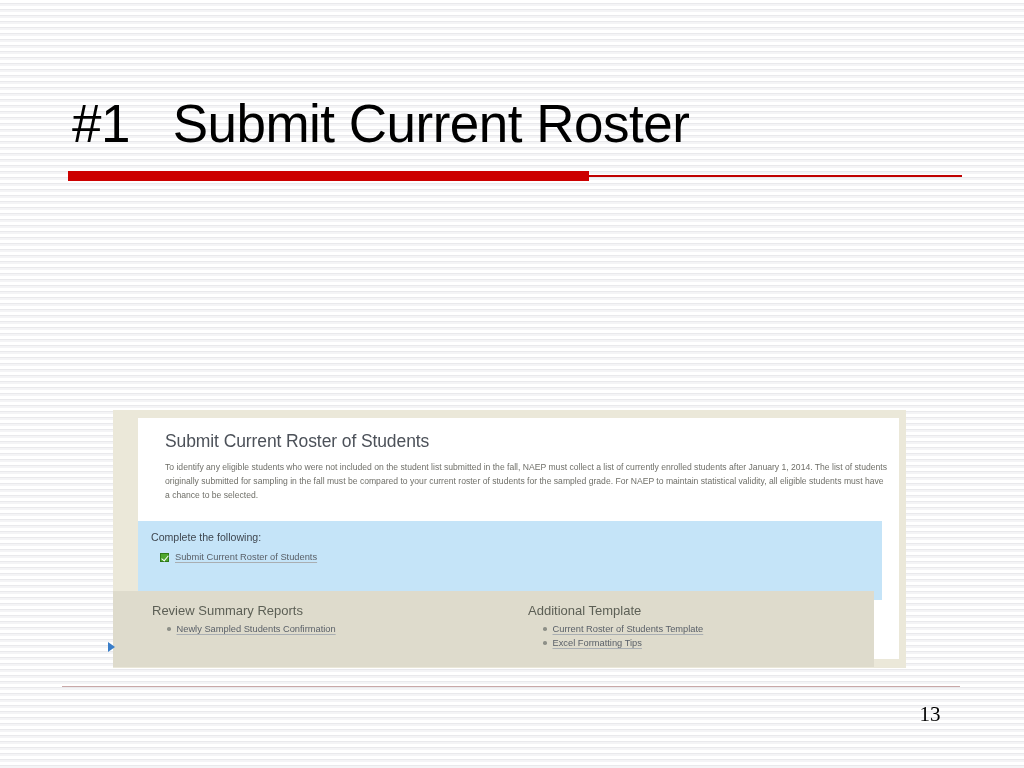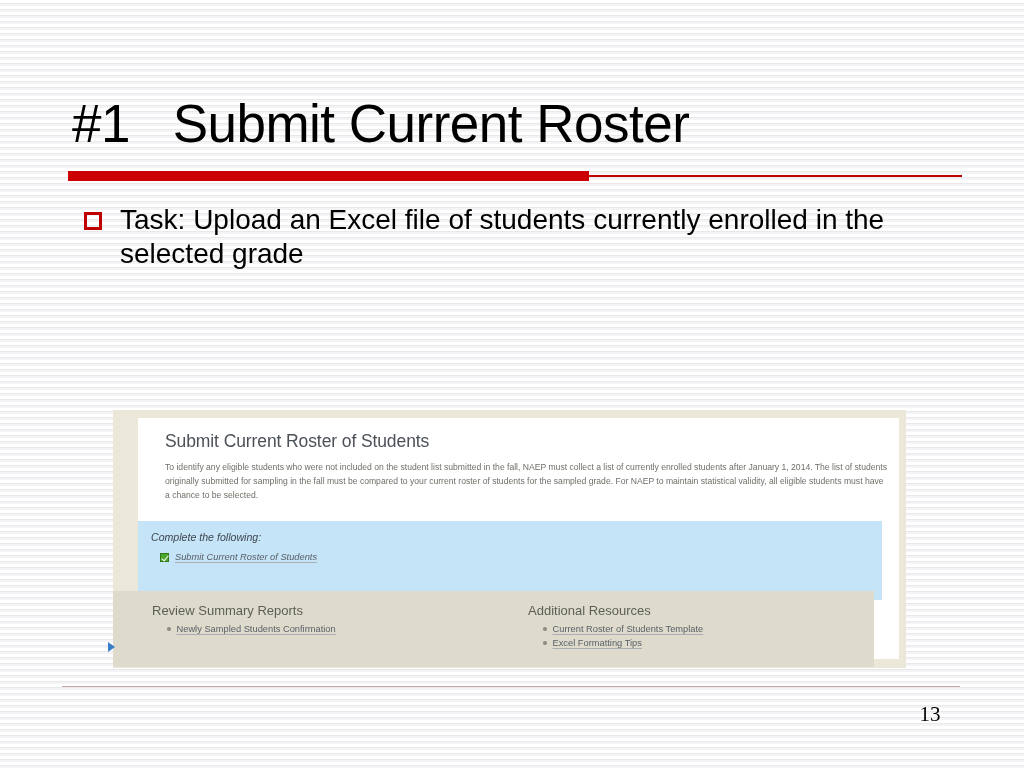--- a/index.html
+++ b/index.html
@@ -158,21 +158,20 @@
   
   #complete-panel {
     position: absolute;
     left: 0px;
     top: 103px;
     width: 744px;
     height: 79px;
     background: #c5e4f8;
     box-sizing: border-box;
     padding: 10px 0 0 13px;
-    font-style: italic;
   }
   #complete-title {
     font-size: 10.6px;
     color: #3f4750;
     margin-bottom: 9px;
   }
   #complete-task {
     display: flex;
     align-items: center;
     padding-left: 9px;
@@ -286,24 +285,20 @@
   </div>
 
   <div id="title-rule-wrap">
     <div id="title-rule-thin"></div>
     <div id="title-rule-thick"></div>
   </div>
 
   <div id="bullets">
 
 
-    <div class="bullet-row b2">
-      <span class="bullet-mark"></span>
-      <span class="bullet-text">Task:  Upload an Excel file of students currently enrolled in the selected grade</span>
-    </div>
 
   </div>
 
   <div id="embedded-shot">
     <div id="shot-card">
 
       <div id="shot-inner">
         <div id="shot-heading">Submit Current Roster of Students</div>
         <div id="shot-paragraph">To identify any eligible students who were not included on the student list submitted in the fall, NAEP must collect a list of currently enrolled students after January 1, 2014. The list of students originally submitted for sampling in the fall must be compared to your current roster of students for the sampled grade. For NAEP to maintain statistical validity, all eligible students must have a chance to be selected.</div>
       </div>
@@ -320,21 +315,21 @@
 
         <div class="res-col" id="res-col-left">
           <div class="res-title">Review Summary Reports</div>
           <div class="res-item">
             <span class="res-dot"></span>
             <span class="shot-link">Newly Sampled Students Confirmation</span>
           </div>
         </div>
 
         <div class="res-col" id="res-col-right">
-          <div class="res-title">Additional Resources</div>
+          <div class="res-title">Additional Template</div>
           <div class="res-item">
             <span class="res-dot"></span>
             <span class="shot-link">Current Roster of Students Template</span>
           </div>
           <div class="res-item">
             <span class="res-dot"></span>
             <span class="shot-link">Excel Formatting Tips</span>
           </div>
         </div>
 

